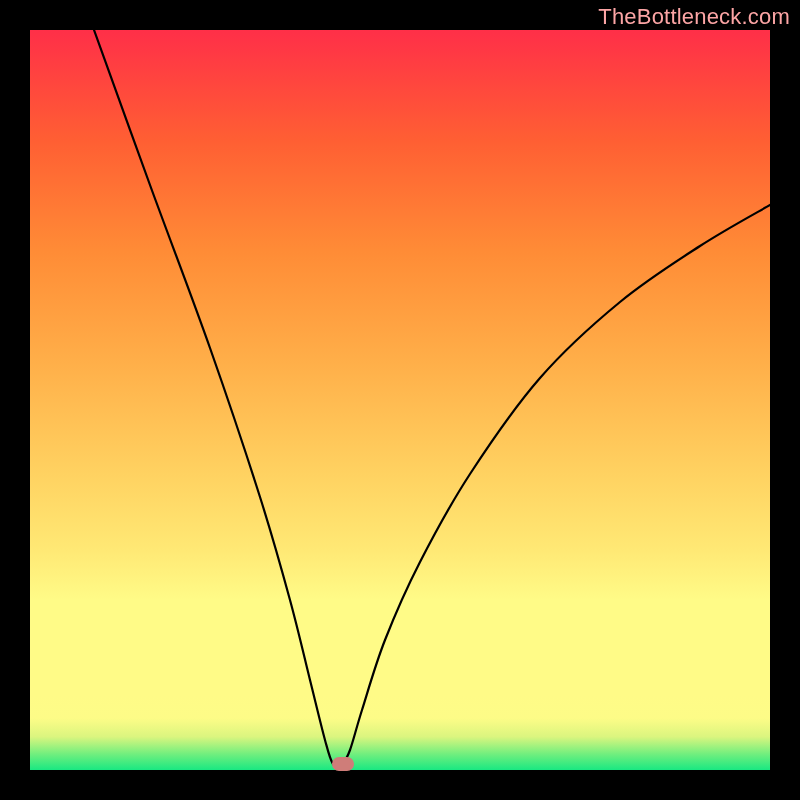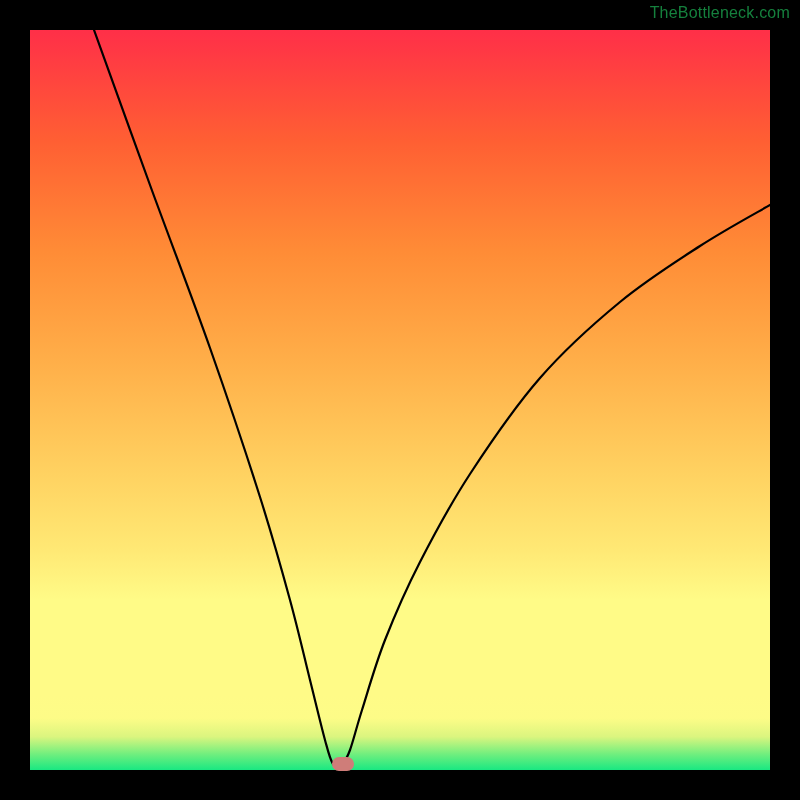--- a/index.html
+++ b/index.html
@@ -8,23 +8,23 @@
     width: 800px;
     height: 800px;
     background: #000;
     position: relative;
   }
   .watermark {
     position: absolute;
     top: 4px;
     right: 10px;
     font-family: Arial, Helvetica, sans-serif;
-    font-size: 16px;
+    font-size: 22px;
     font-weight: 500;
-    color: #15803d;
+    color: #fca5a5;
     letter-spacing: 0.2px;
   }
   .plot-wrap {
     position: absolute;
     left: 30px;
     top: 30px;
     width: 740px;
     height: 740px;
   }
   .gradient-bg {

